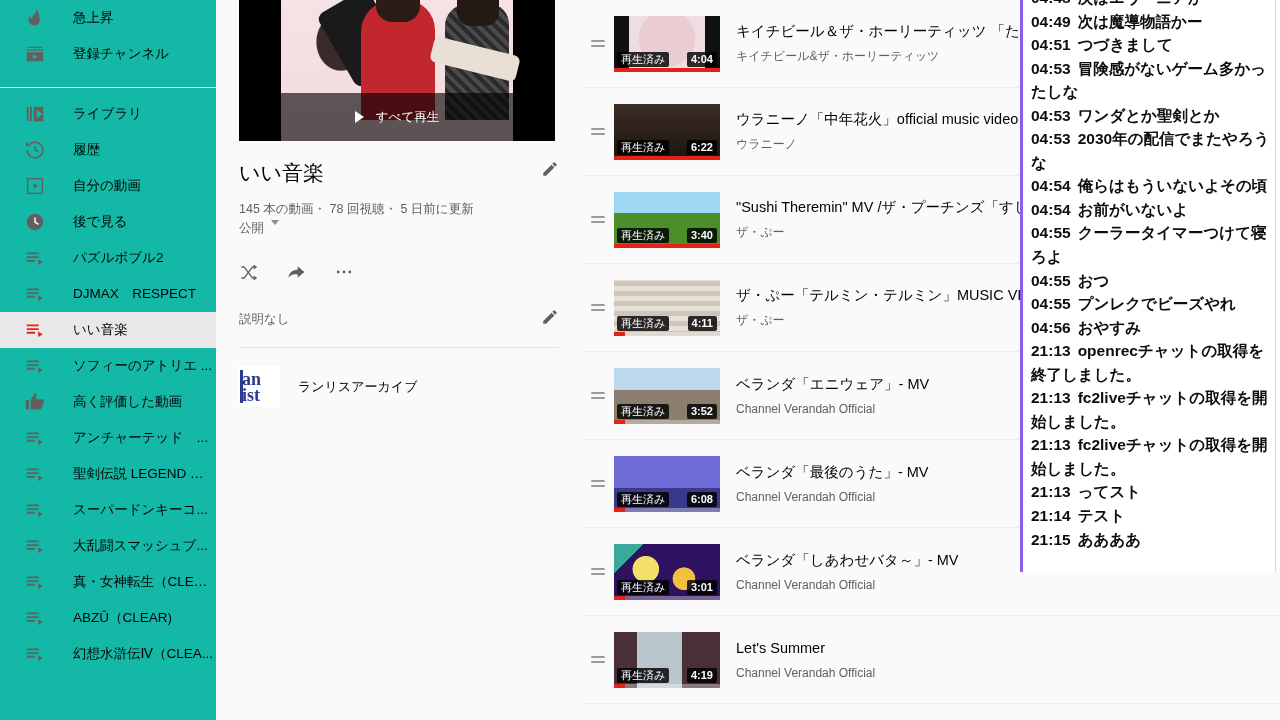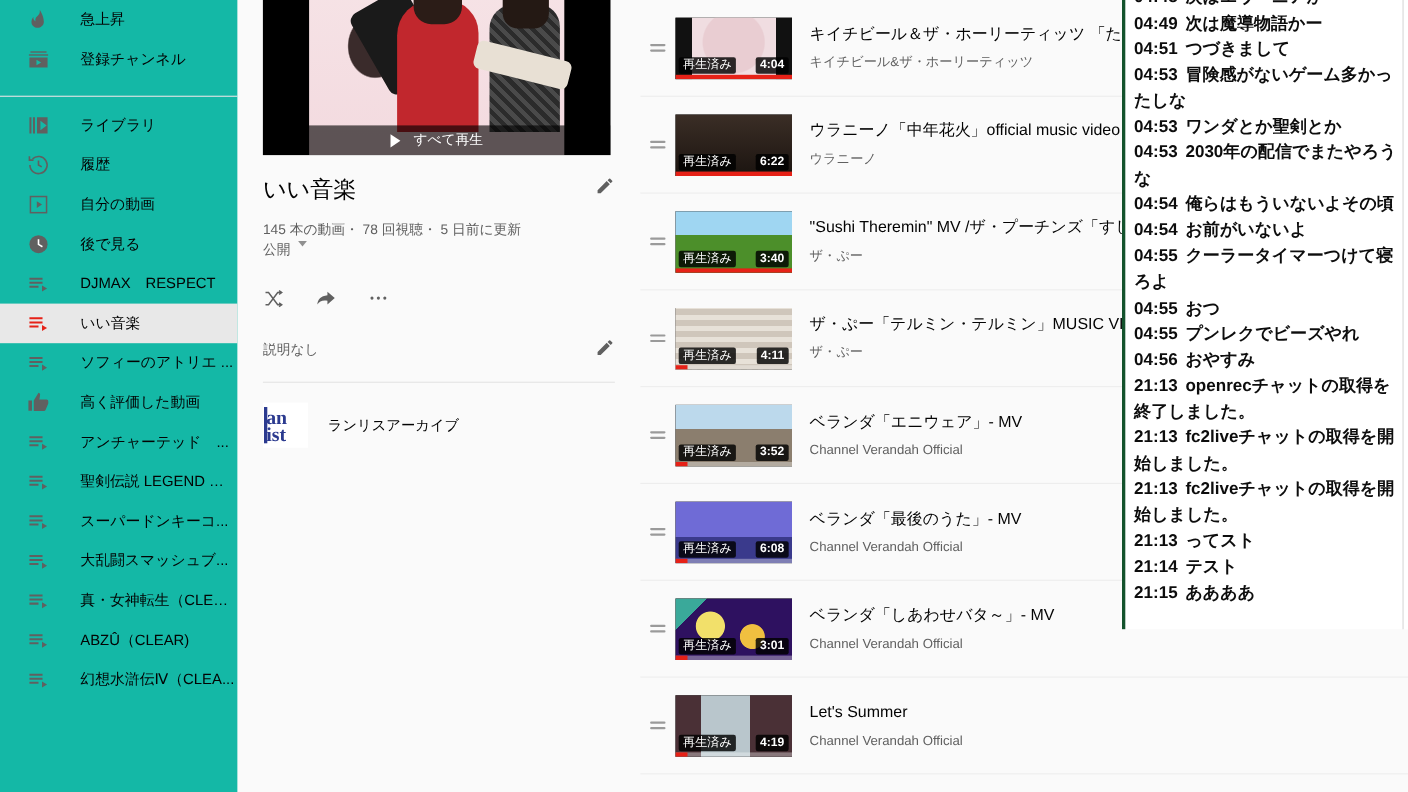--- a/index.html
+++ b/index.html
@@ -72,21 +72,21 @@
   }
   .pl-thumb .guitar1 {
     position: absolute; left: 52px; top: 14px; width: 58px; height: 84px;
     background: #1a1a1a; transform: rotate(-30deg); border-radius: 8px;
   }
   .pl-thumb .guitar2 {
     position: absolute; left: 150px; top: 64px; width: 88px; height: 26px;
     background: #e8e0d4; transform: rotate(14deg); border-radius: 6px;
   }
   .pl-thumb .overlay-play {
-    position: absolute; left: 0; right: 0; bottom: 0; height: 27px;
+    position: absolute; left: 0; right: 0; bottom: 0; height: 48px;
     background: rgba(0,0,0,0.62);
     display: flex; align-items: center; justify-content: center;
     color: #fff; font-size: 12.5px; cursor: pointer;
   }
   .pl-thumb .overlay-play .tri {
     width: 0; height: 0; border-left: 9px solid #fff;
     border-top: 6px solid transparent; border-bottom: 6px solid transparent;
     margin-right: 12px;
   }
 
@@ -158,21 +158,21 @@
   .vt-meta { flex: 1; min-width: 0; padding-right: 8px; }
   .vt-title {
     font-size: 14.5px; color: #030303; line-height: 1.25;
     white-space: nowrap; overflow: visible; font-weight: 400;
   }
   .vt-chan { font-size: 12px; color: #606060; margin-top: 8px; white-space: nowrap; }
 
   
   .chat-panel {
     position: absolute; right: 0; top: 0; width: 260px; height: 572px;
-    background: #ffffff; border-left: 3px solid #14532d; overflow: hidden;
+    background: #ffffff; border-left: 3px solid #8b5cf6; overflow: hidden;
     z-index: 30;
   }
   .chat-inner { padding: 0 6px 0 8px; }
   .chat-line {
     font-size: 15.5px; line-height: 1.52; color: #0d0d0d;
     font-weight: bold; word-break: break-all;
   }
   .chat-line .ts { margin-right: 7px; }
   .chat-scrollbar {
     position: absolute; right: 0; top: 0; width: 5px; height: 720px; background: #fff;
@@ -235,20 +235,29 @@
           <span class="s-lbl">自分の動画</span>
         </div>
         <div class="side-item">
           <span class="s-ico">
             <svg width="22" height="22" viewBox="0 0 24 24" fill="currentColor">
               <circle cx="12" cy="12" r="9"></circle>
               <path d="M12.8 7h-1.6v5.6l4.3 2.6.8-1.3-3.5-2.1V7z" fill="#fff"></path>
             </svg>
           </span>
           <span class="s-lbl">後で見る</span>
+        </div>
+        <div class="side-item">
+          <span class="s-ico">
+            <svg width="22" height="22" viewBox="0 0 24 24" fill="currentColor">
+              <path d="M3 6h13v2H3V6zm0 4h13v2H3v-2zm0 4h9v2H3v-2z"></path>
+              <path d="M15.5 13.6v6l5-3-5-3z"></path>
+            </svg>
+          </span>
+          <span class="s-lbl">パズルボブル2</span>
         </div>
         <div class="side-item">
           <span class="s-ico">
             <svg width="22" height="22" viewBox="0 0 24 24" fill="currentColor">
               <path d="M3 6h13v2H3V6zm0 4h13v2H3v-2zm0 4h9v2H3v-2z"></path>
               <path d="M15.5 13.6v6l5-3-5-3z"></path>
             </svg>
           </span>
           <span class="s-lbl">DJMAX　RESPECT</span>
         </div>

